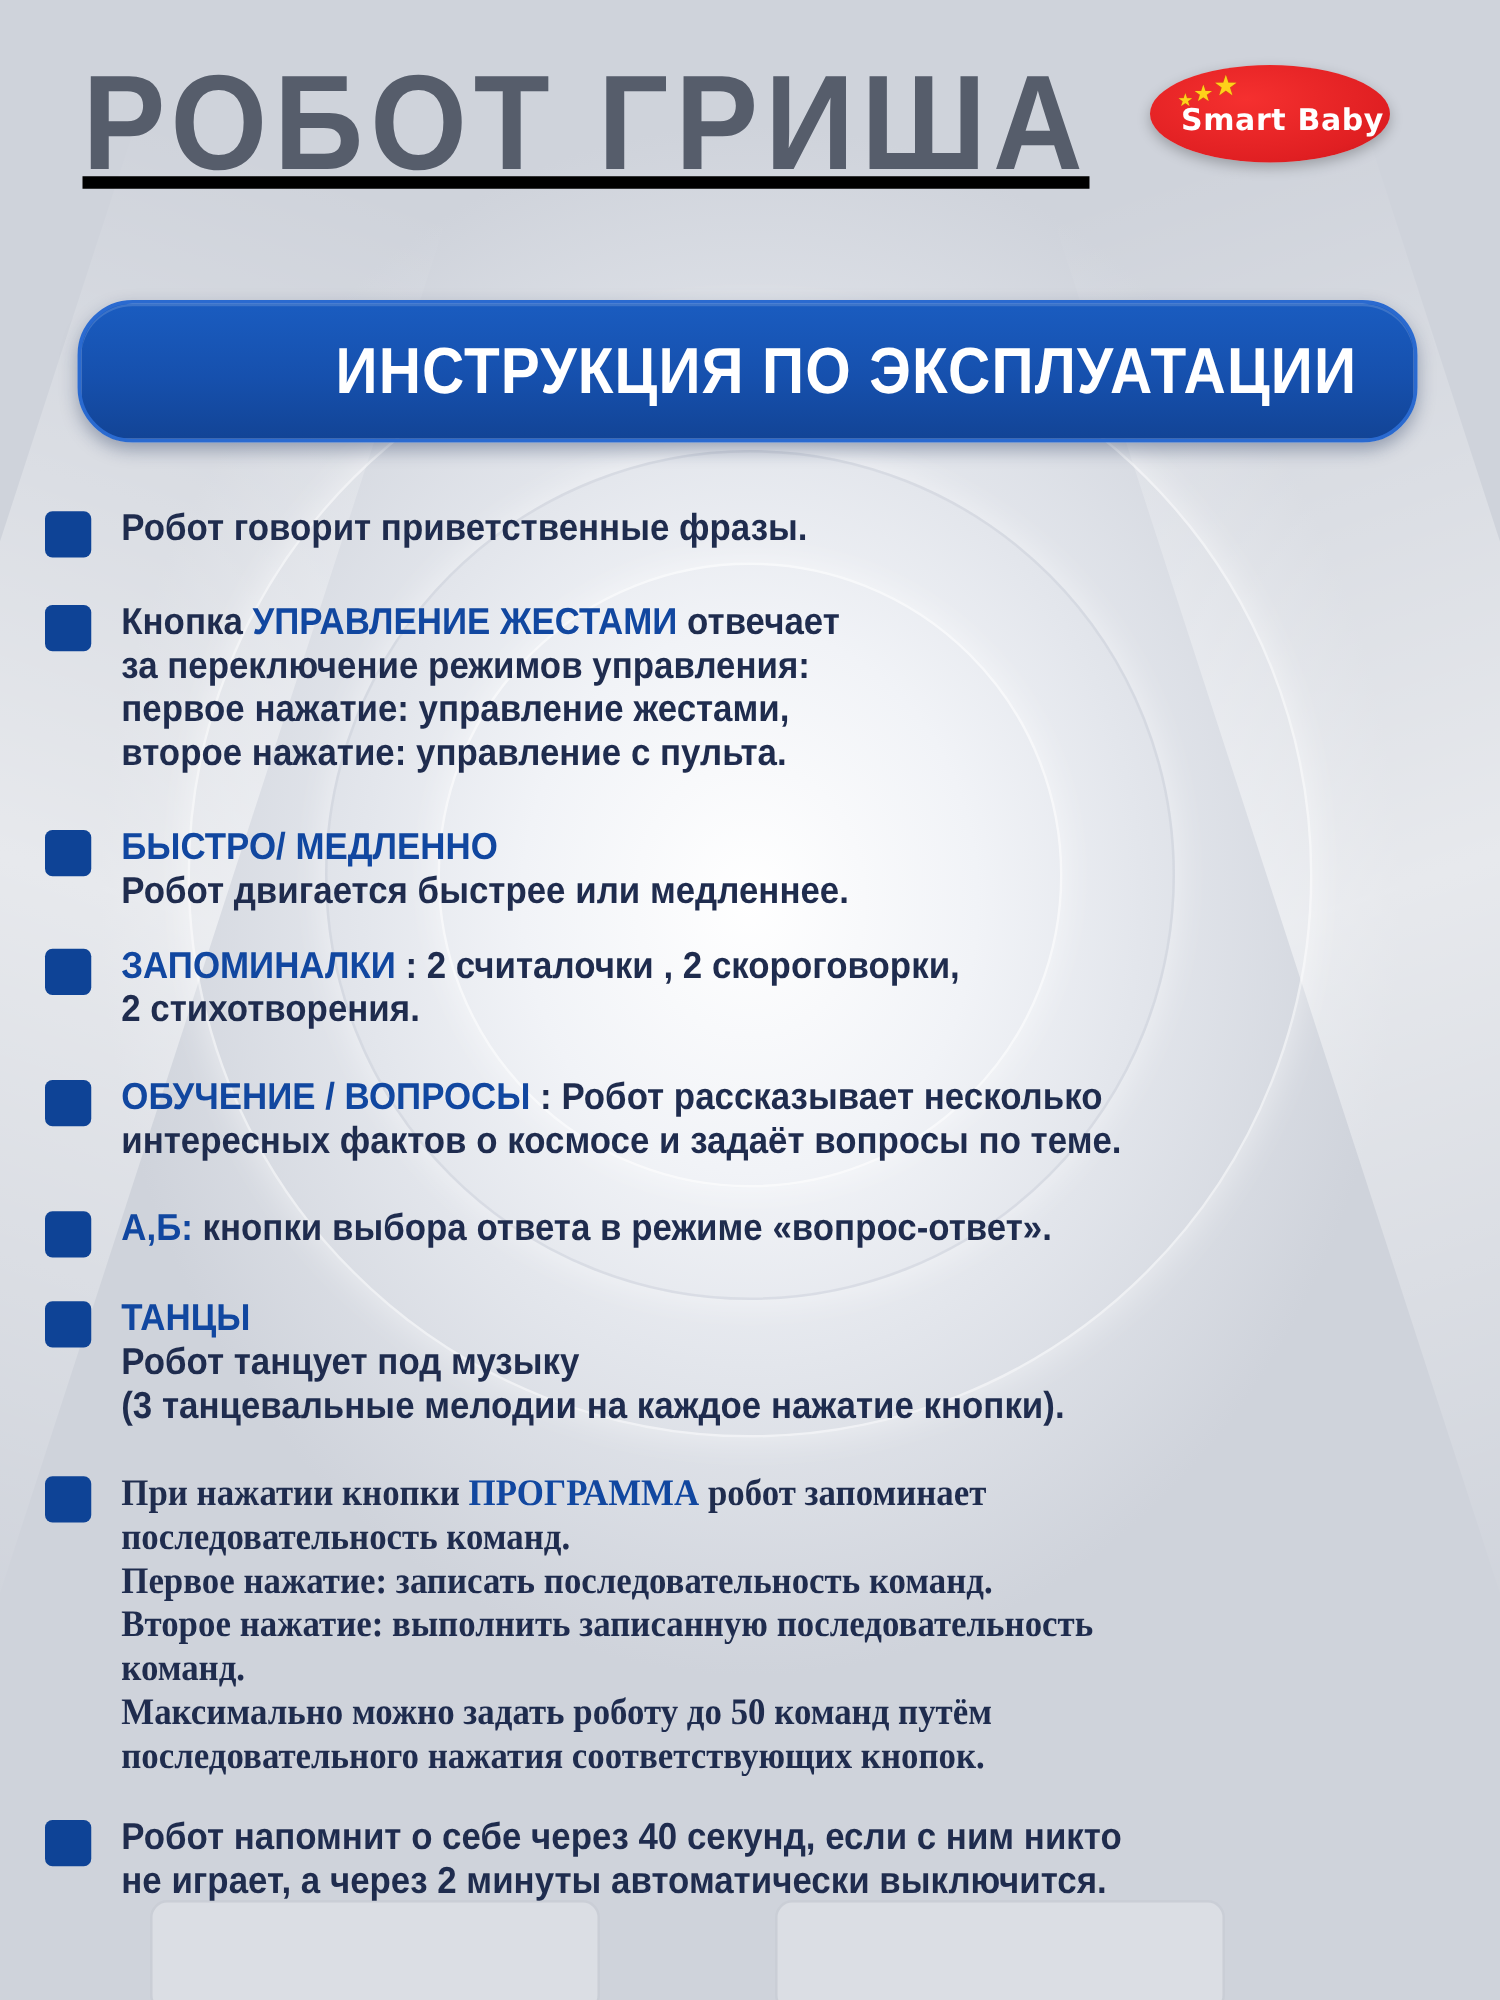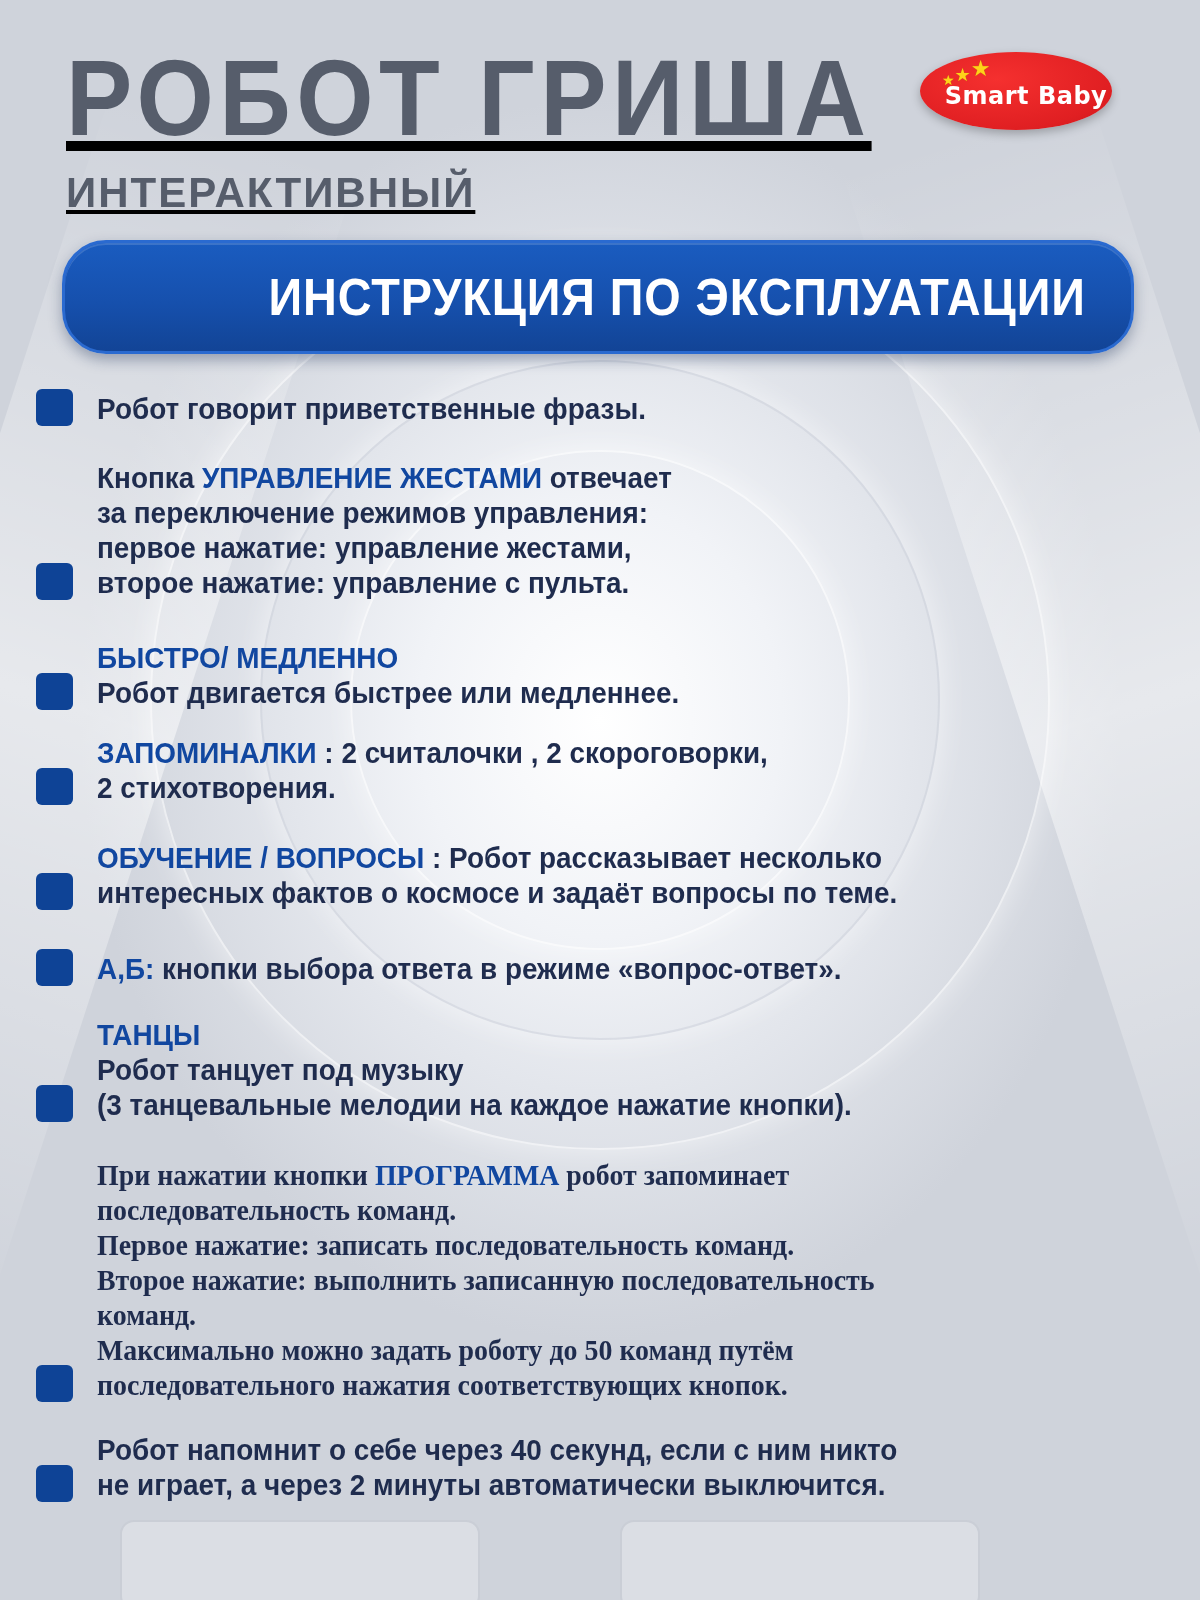--- a/index.html
+++ b/index.html
@@ -71,21 +71,21 @@
       border: 3px solid #2a6ad0;
       box-shadow: 0 6px 14px rgba(20,40,80,0.35), inset 0 2px 0 rgba(255,255,255,0.15);
       display: flex; align-items: center; justify-content: flex-end;
     }
     .banner-text {
       color: #ffffff; font-weight: 700; font-size: 52px; letter-spacing: 1px;
       transform: scaleX(0.9);
     }
 
     .list { position: absolute; left: 36px; top: 385px; width: 1150px; }
-    .item { display: flex; align-items: flex-end; }
+    .item { display: flex; align-items: flex-start; margin-top: 20px; }
     .bullet {
       flex: 0 0 auto; width: 37px; height: 37px; border-radius: 6px;
       background: #0e4396; margin-top: 4px; margin-right: 24px;
     }
     .item-body {
       font-weight: 700; color: #1f2c4e; font-size: 30px; line-height: 35px;
       transform: scaleX(0.93); transform-origin: left top; white-space: nowrap;
     }
     .hl { color: #1147a0; }
     .line { display: block; }
@@ -108,21 +108,20 @@
   <div class="beam right"></div>
   <div class="ring r1"></div>
   <div class="ring r2"></div>
   <div class="ring r3"></div>
   <div class="floor-panel fl"></div>
   <div class="floor-panel fr"></div>
 </div>
 
 <div class="header">
   <div class="title">РОБОТ ГРИША</div>
-  <div class="subtitle">ИНТЕРАКТИВНЫЙ</div>
 </div>
 
 <div class="logo">
   <div class="logo-stars">
     <span class="star s1">★</span>
     <span class="star s2">★</span>
     <span class="star s3">★</span>
   </div>
   <span class="logo-text">Smart Baby</span>
 </div>

